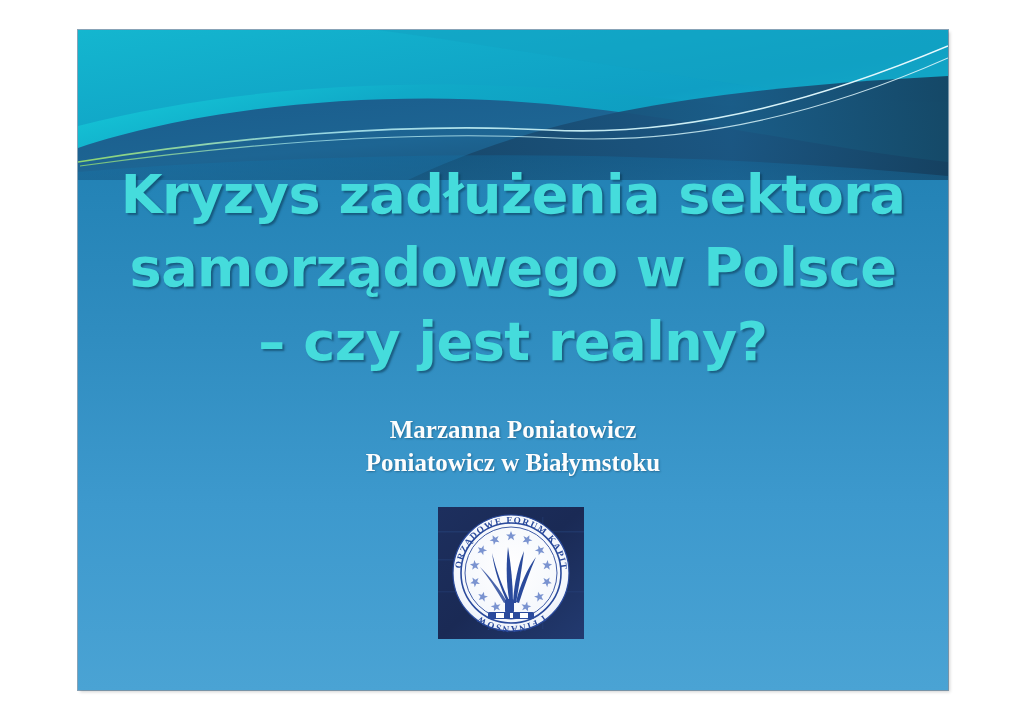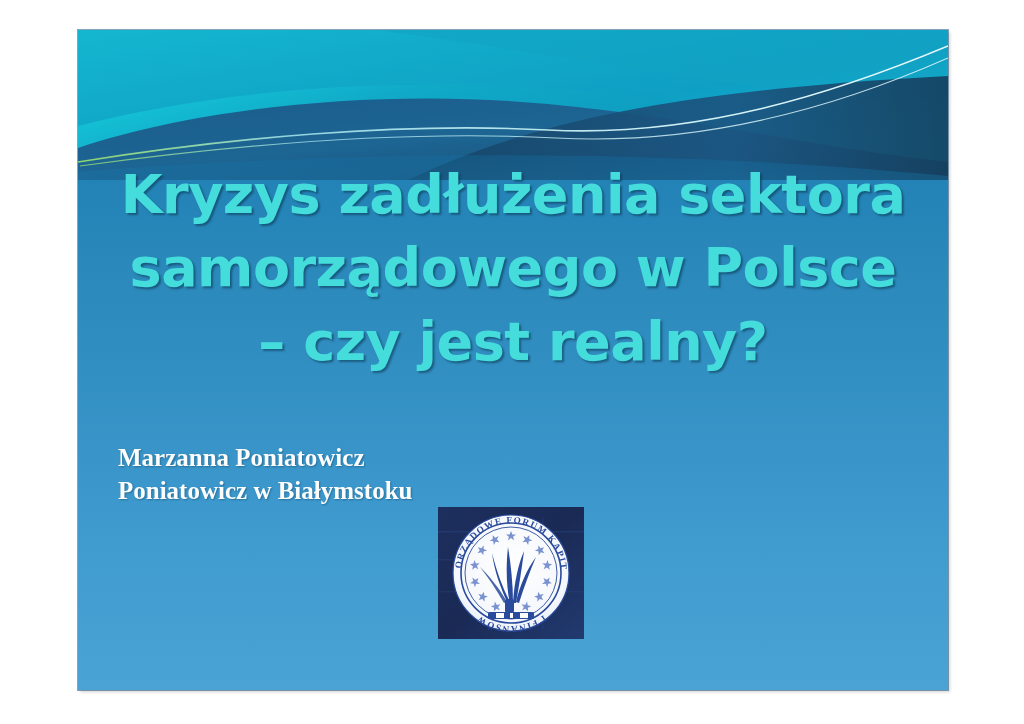--- a/index.html
+++ b/index.html
@@ -70,23 +70,23 @@
     letter-spacing: -0.5px;
     color: #45dcdc;
     text-shadow: 2px 2px 2px rgba(10,55,80,0.55);
     white-space: nowrap;
   }
 
   
   #author-block {
     position: absolute;
     left: 40px;
-    top: 412px;
+    top: 384px;
     width: 790px;
-    text-align: left;
+    text-align: center;
   }
   .author-line {
     font-family: "Liberation Serif", "DejaVu Serif", serif;
     font-weight: bold;
     font-size: 25px;
     line-height: 1.30;
     color: #fdfdfd;
     text-shadow: 1px 1px 2px rgba(12,58,88,0.45);
   }
 

